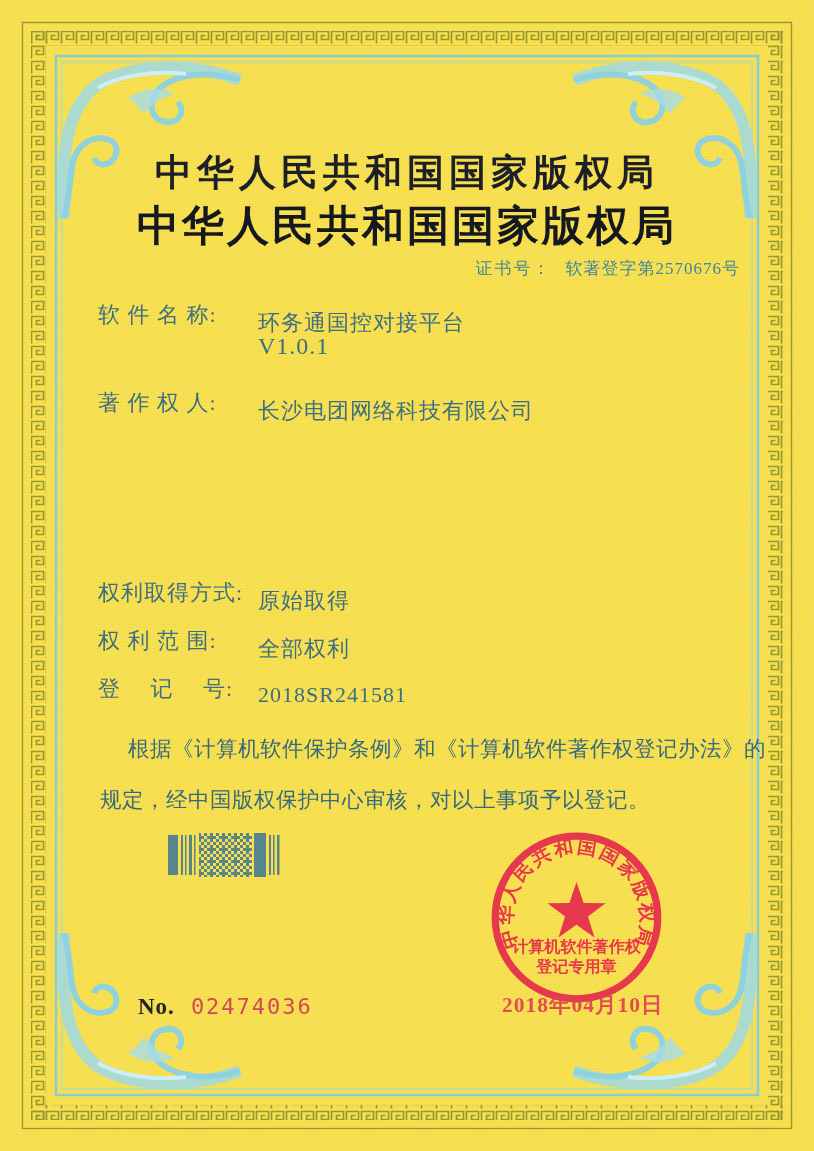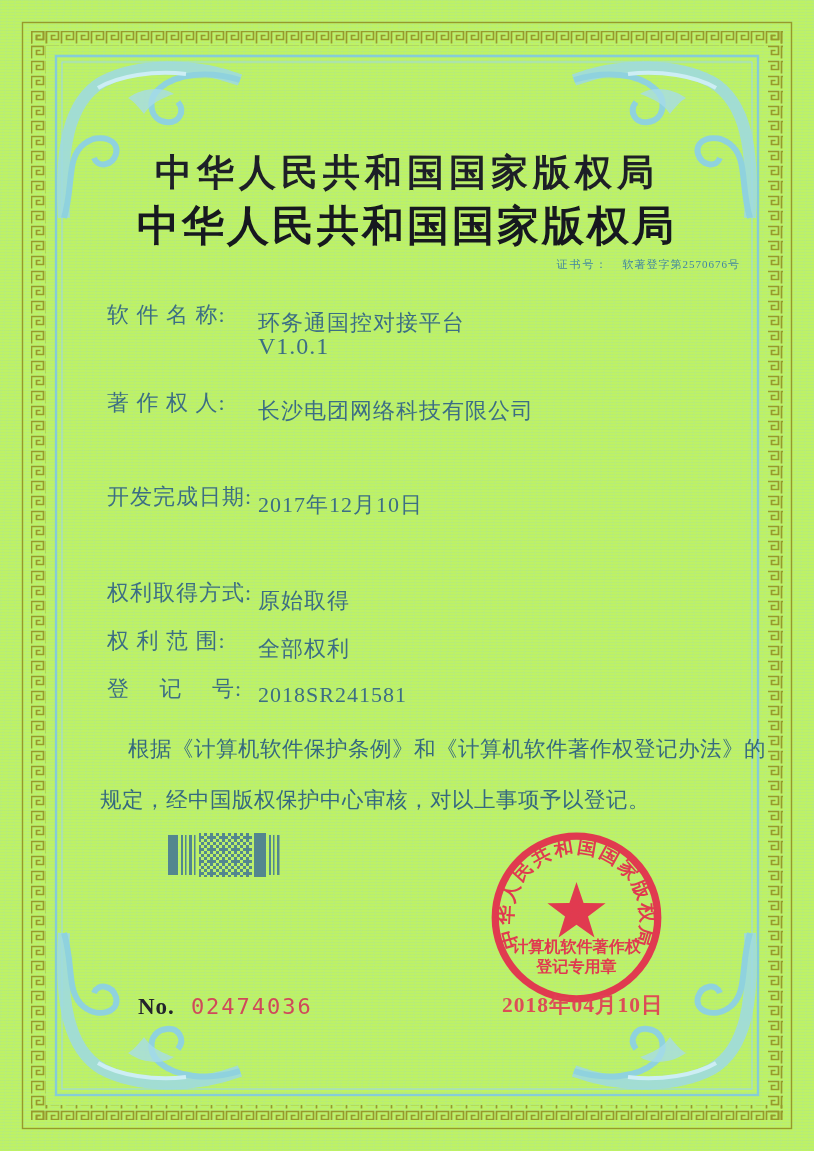--- a/index.html
+++ b/index.html
@@ -1,19 +1,19 @@
 <!DOCTYPE html>
 <html><head>
 <meta charset="utf-8">
 <style>
   html,body{margin:0;padding:0;background:#f6fafa;}
   .cert{
     position:relative;
     width:814px;height:1151px;
-    background:#bef264;
+    background:#fde047;
     overflow:hidden;
     font-family:"Liberation Serif","DejaVu Serif",serif;
   }
   
   .cert::before{
     content:"";position:absolute;inset:0;
     background:
       repeating-linear-gradient(180deg,
         rgba(140,205,220,0.14) 0px, rgba(140,205,220,0.14) 1px,
         transparent 1px, transparent 3px),
@@ -29,25 +29,25 @@
     font-size:37px;font-weight:bold;letter-spacing:5px;
     color:#1d1f27;
   }
   .main-title{
     left:0;right:0;top:198px;text-align:center;
     font-size:42px;font-weight:bold;letter-spacing:3px;
     color:#16181f;
   }
   .certno{
     right:74px;top:257px;
-    font-size:11px;color:#4186a0;letter-spacing:1px;
+    font-size:17px;color:#4186a0;letter-spacing:1px;
   }
   .certno .lbl{margin-right:14px;letter-spacing:2px;}
   .row{left:95px;width:640px;height:30px;color:#3c6e84;font-size:22px;}
-  .row .rlabel{position:absolute;left:12px;top:0;white-space:nowrap;letter-spacing:1px;}
+  .row .rlabel{position:absolute;left:3px;top:0;white-space:nowrap;letter-spacing:1px;}
   .row .rvalue{position:absolute;left:163px;top:8px;white-space:nowrap;letter-spacing:1px;}
   .value2{left:258px;color:#3c6e84;font-size:24px;letter-spacing:1px;}
   .stmt{color:#35697f;font-size:21.5px;letter-spacing:0.5px;white-space:nowrap;}
   .serial{left:138px;top:994px;font-size:23px;color:#23242c;}
   .serial .no-label{font-weight:bold;letter-spacing:1px;}
   .serial .no-value{
     margin-left:16px;color:#d0495a;
     font-family:"DejaVu Sans Mono","Liberation Mono",monospace;
     font-size:22px;letter-spacing:2px;
   }
@@ -117,24 +117,20 @@
     <span class="rlabel">软 件 名 称:</span>
     <span class="rvalue">环务通国控对接平台</span>
   </div>
   <div class="abs value2" style="top:333px">V1.0.1</div>
 
   <div class="abs row" style="top:388px">
     <span class="rlabel">著 作 权 人:</span>
     <span class="rvalue">长沙电团网络科技有限公司</span>
   </div>
 
-  <div class="abs row" style="top:482px">
-    <span class="rlabel">开发完成日期:</span>
-    <span class="rvalue">2017年12月10日</span>
-  </div>
 
 
   <div class="abs row" style="top:626px">
     <span class="rlabel">权 利 范 围:</span>
     <span class="rvalue">全部权利</span>
   </div>
 
   <div class="abs row" style="top:578px">
     <span class="rlabel">权利取得方式:</span>
     <span class="rvalue">原始取得</span>

